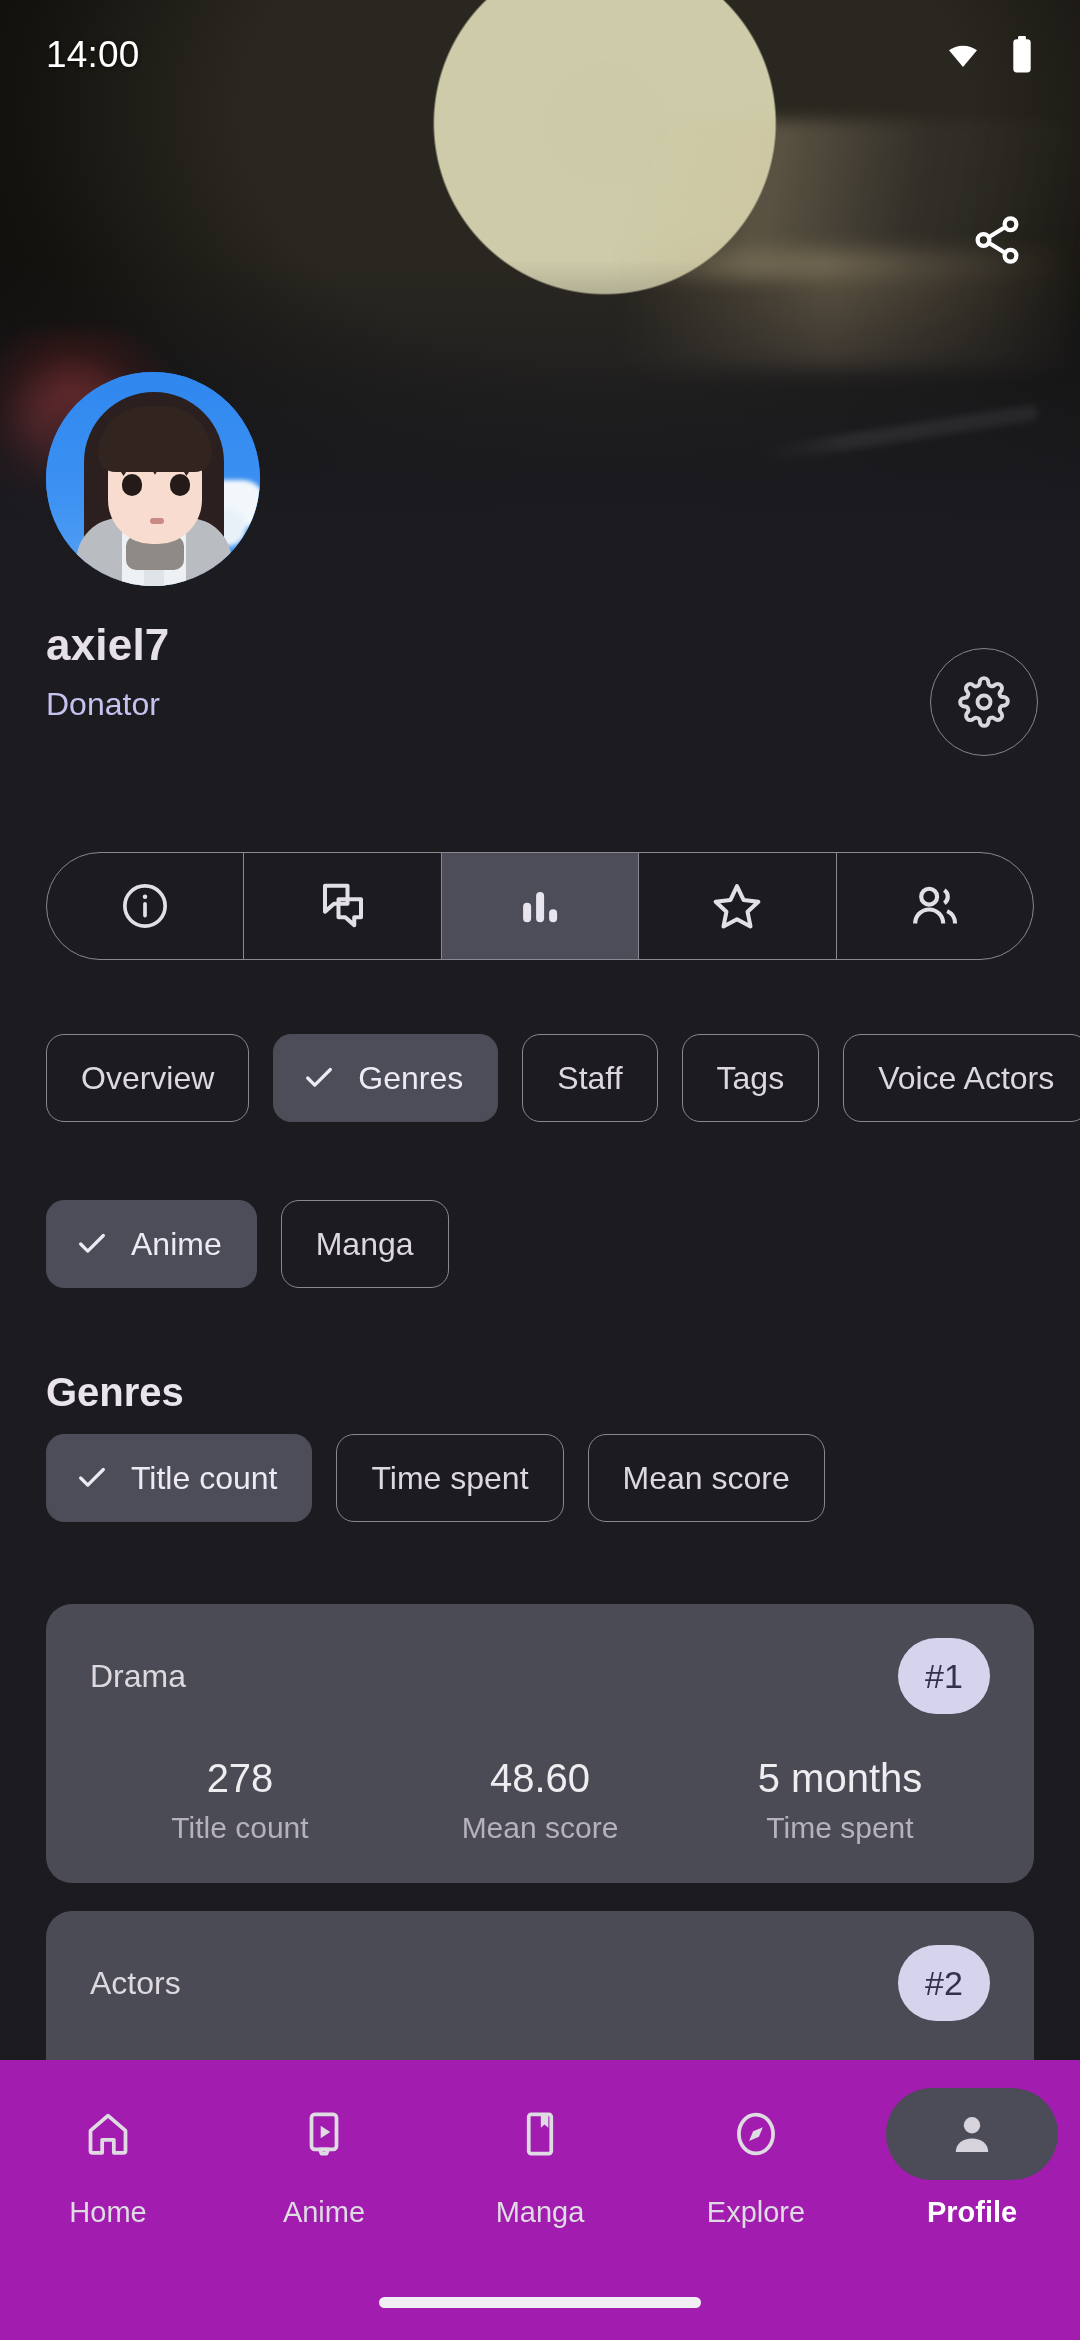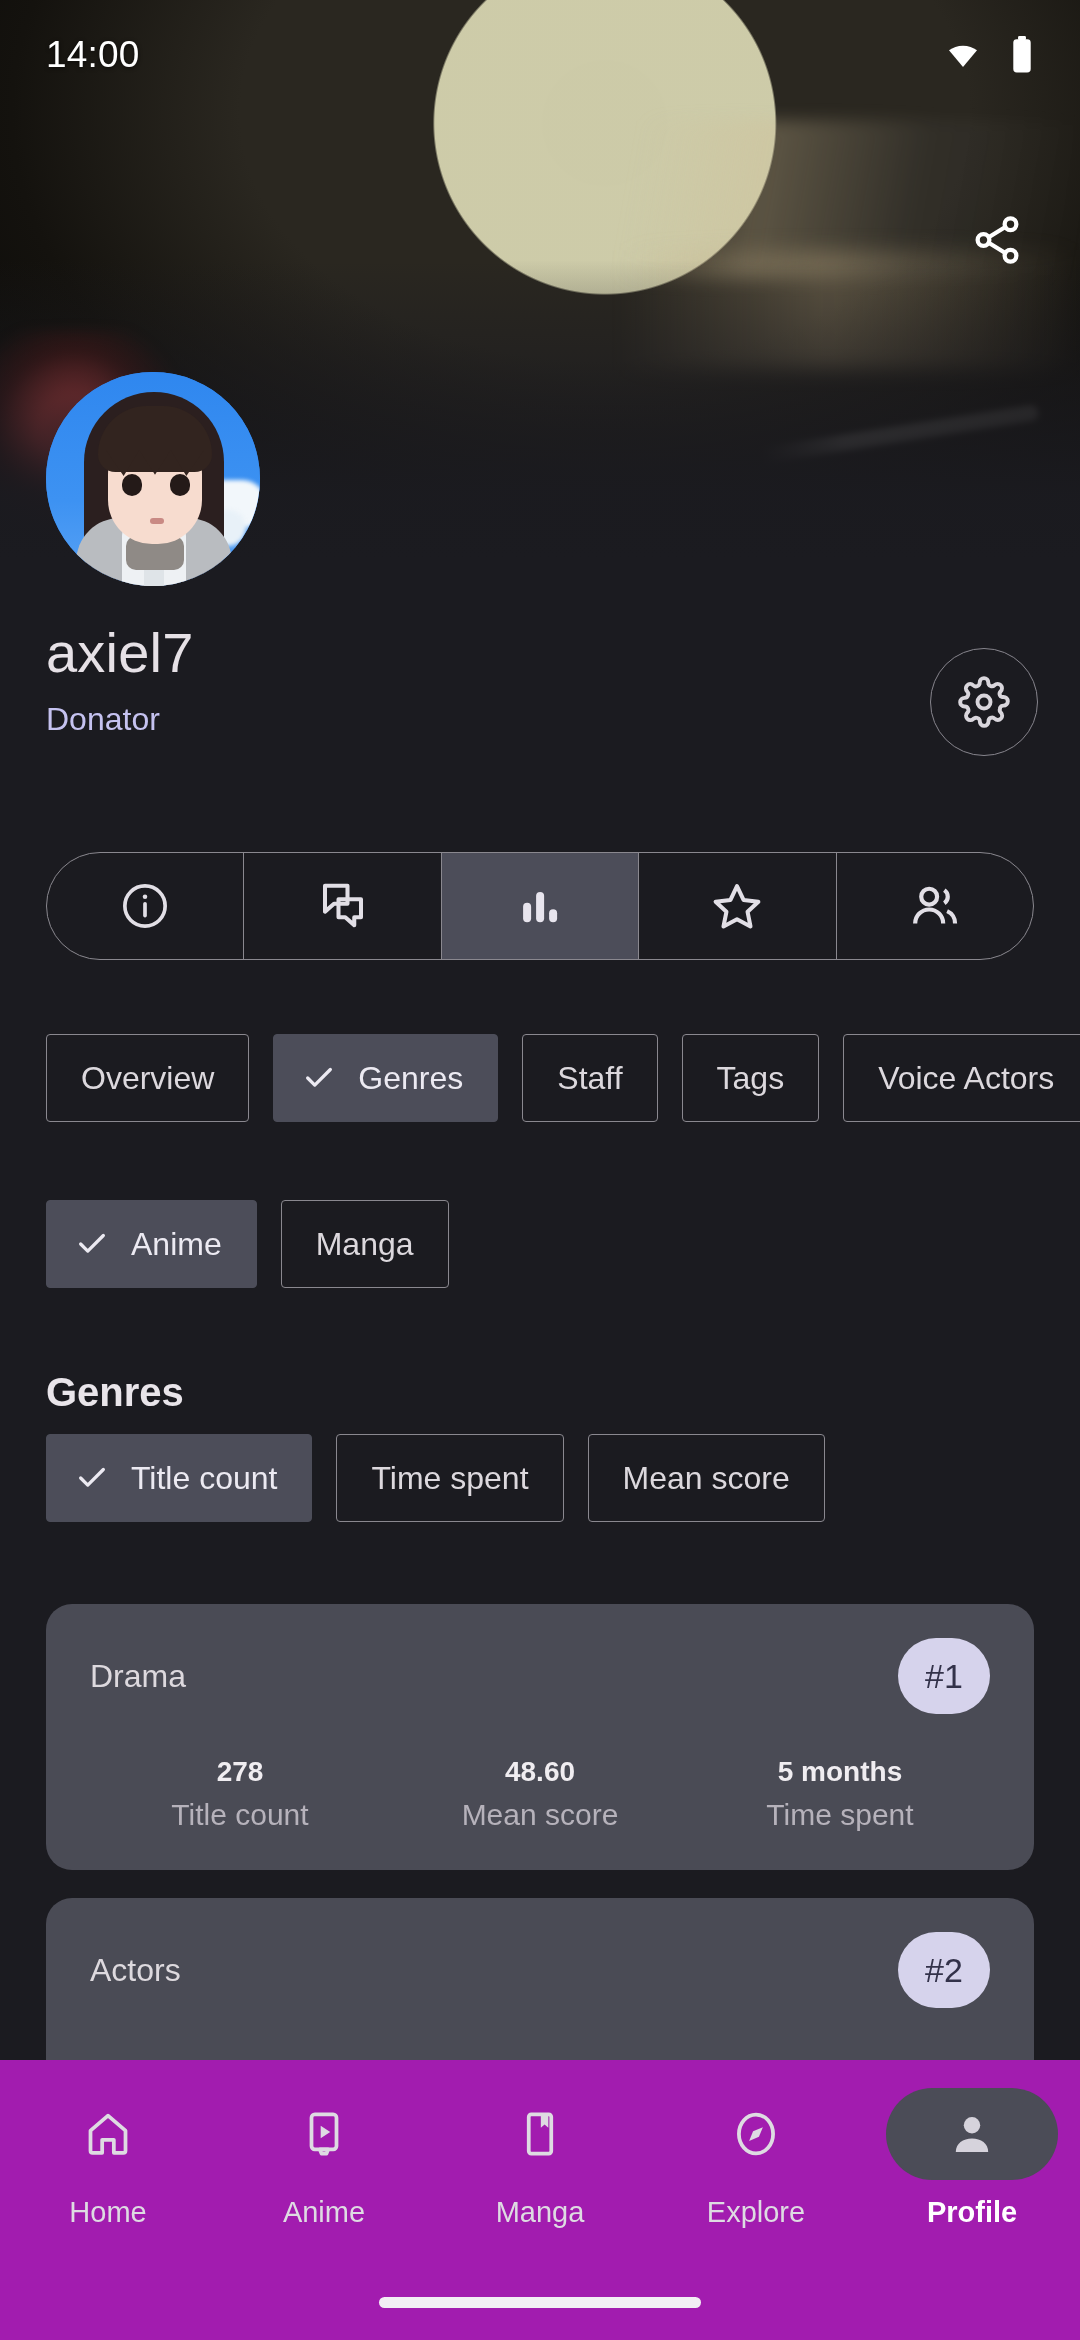--- a/index.html
+++ b/index.html
@@ -64,60 +64,60 @@
   .av-face { position:absolute; left:62px; top:56px; width:94px; height:116px; border-radius:46px 46px 44px 44px; background:#f7dccf; }
   .av-bangs { position:absolute; left:52px; top:34px; width:114px; height:66px; border-radius:56px 56px 20px 20px; background:#32241f; }
   .av-bangs2 { position:absolute; left:60px; top:78px; width:98px; height:26px; background:#32241f;
     clip-path:polygon(0 0,18% 100%,34% 0,50% 95%,66% 0,82% 100%,100% 0); }
   .av-eye { position:absolute; top:102px; width:20px; height:22px; border-radius:10px; background:#241a18; }
   .av-eye.l { left:76px; } .av-eye.r { left:124px; }
   .av-mouth { position:absolute; left:104px; top:146px; width:14px; height:6px; border-radius:4px; background:#c98a84; }
 
   
   .name-row { position:absolute; left:46px; top:620px; z-index:5; }
-  .username { color:#e6e1e6; font-size:56px; font-weight:400; letter-spacing:0.2px; }
+  .username { color:#e6e1e6; font-size:44px; font-weight:700; letter-spacing:0.2px; }
   .donator { color:#c5c2f0; font-size:32px; font-weight:400; margin-top:16px; }
   .settings-btn { position:absolute; right:42px; top:648px; width:108px; height:108px; border-radius:54px;
     border:1.6px solid #87858d; display:flex; align-items:center; justify-content:center; z-index:5; }
 
   
   .segmented { position:absolute; left:46px; top:852px; width:988px; height:108px; z-index:4;
     border:1.5px solid #8a888f; border-radius:54px; display:flex; overflow:hidden; }
   .segment { flex:1; display:flex; align-items:center; justify-content:center;
     border-right:1.5px solid #8a888f; background:transparent; }
   .segment:last-child { border-right:none; }
   .segment.selected { background:#4c4d59; }
 
   
   .chiprow { position:absolute; left:46px; display:flex; gap:24px; z-index:4; }
   .chiprow.tabs { top:1034px; }
   .chiprow.types { top:1200px; }
   .chiprow.metrics { top:1434px; }
-  .chip { height:88px; border:1.5px solid #8a888f; border-radius:4px; background:transparent;
+  .chip { height:88px; border:1.5px solid #8a888f; border-radius:18px; background:transparent;
     display:flex; align-items:center; gap:22px; padding:0 34px; color:#dcd8dd; font-size:32px;
     white-space:nowrap; flex-shrink:0; }
   .chip.selected { background:#4c4d59; border-color:#4c4d59; color:#eceaf2; padding-left:28px; }
   .chip .tick { display:none; }
   .chip.selected .tick { display:block; }
 
   
   .section-title { position:absolute; left:46px; top:1370px; color:#e9e5ea;
     font-size:40px; font-weight:700; z-index:4; }
 
   
   .cards { position:absolute; left:46px; top:1604px; width:988px; z-index:3; }
   .card { width:988px; background:#4a4b55; border-radius:26px; padding:34px 44px 38px 44px;
     margin-bottom:28px; position:relative; }
   .card-head { display:flex; align-items:center; justify-content:space-between; }
   .card-title { color:#ddd9de; font-size:32px; font-weight:400; }
   .rank-badge { min-width:92px; height:76px; border-radius:38px; background:#d6d3ec;
     display:flex; align-items:center; justify-content:center; color:#33324a; font-size:34px; padding:0 22px; }
   .card-stats { display:flex; margin-top:42px; }
   .stat { flex:1; text-align:center; }
-  .stat-val { color:#f0edf1; font-size:28px; font-weight:700; }
+  .stat-val { color:#f0edf1; font-size:40px; font-weight:400; }
   .stat-lab { color:#b6b2bb; font-size:30px; margin-top:10px; }
 
   
   .bottomnav { position:absolute; left:0; bottom:0; width:1080px; height:280px; background:#a21caf; z-index:10; }
   .navitems { display:flex; height:210px; padding-top:28px; }
   .navitem { flex:1; display:flex; flex-direction:column; align-items:center; }
   .navpill { width:172px; height:92px; border-radius:46px; display:flex; align-items:center; justify-content:center; }
   .navpill.active { background:#4b4c57; }
   .navlabel { color:#dedbe2; font-size:29px; margin-top:16px; }
   .navlabel.active { color:#ffffff; font-weight:600; }

